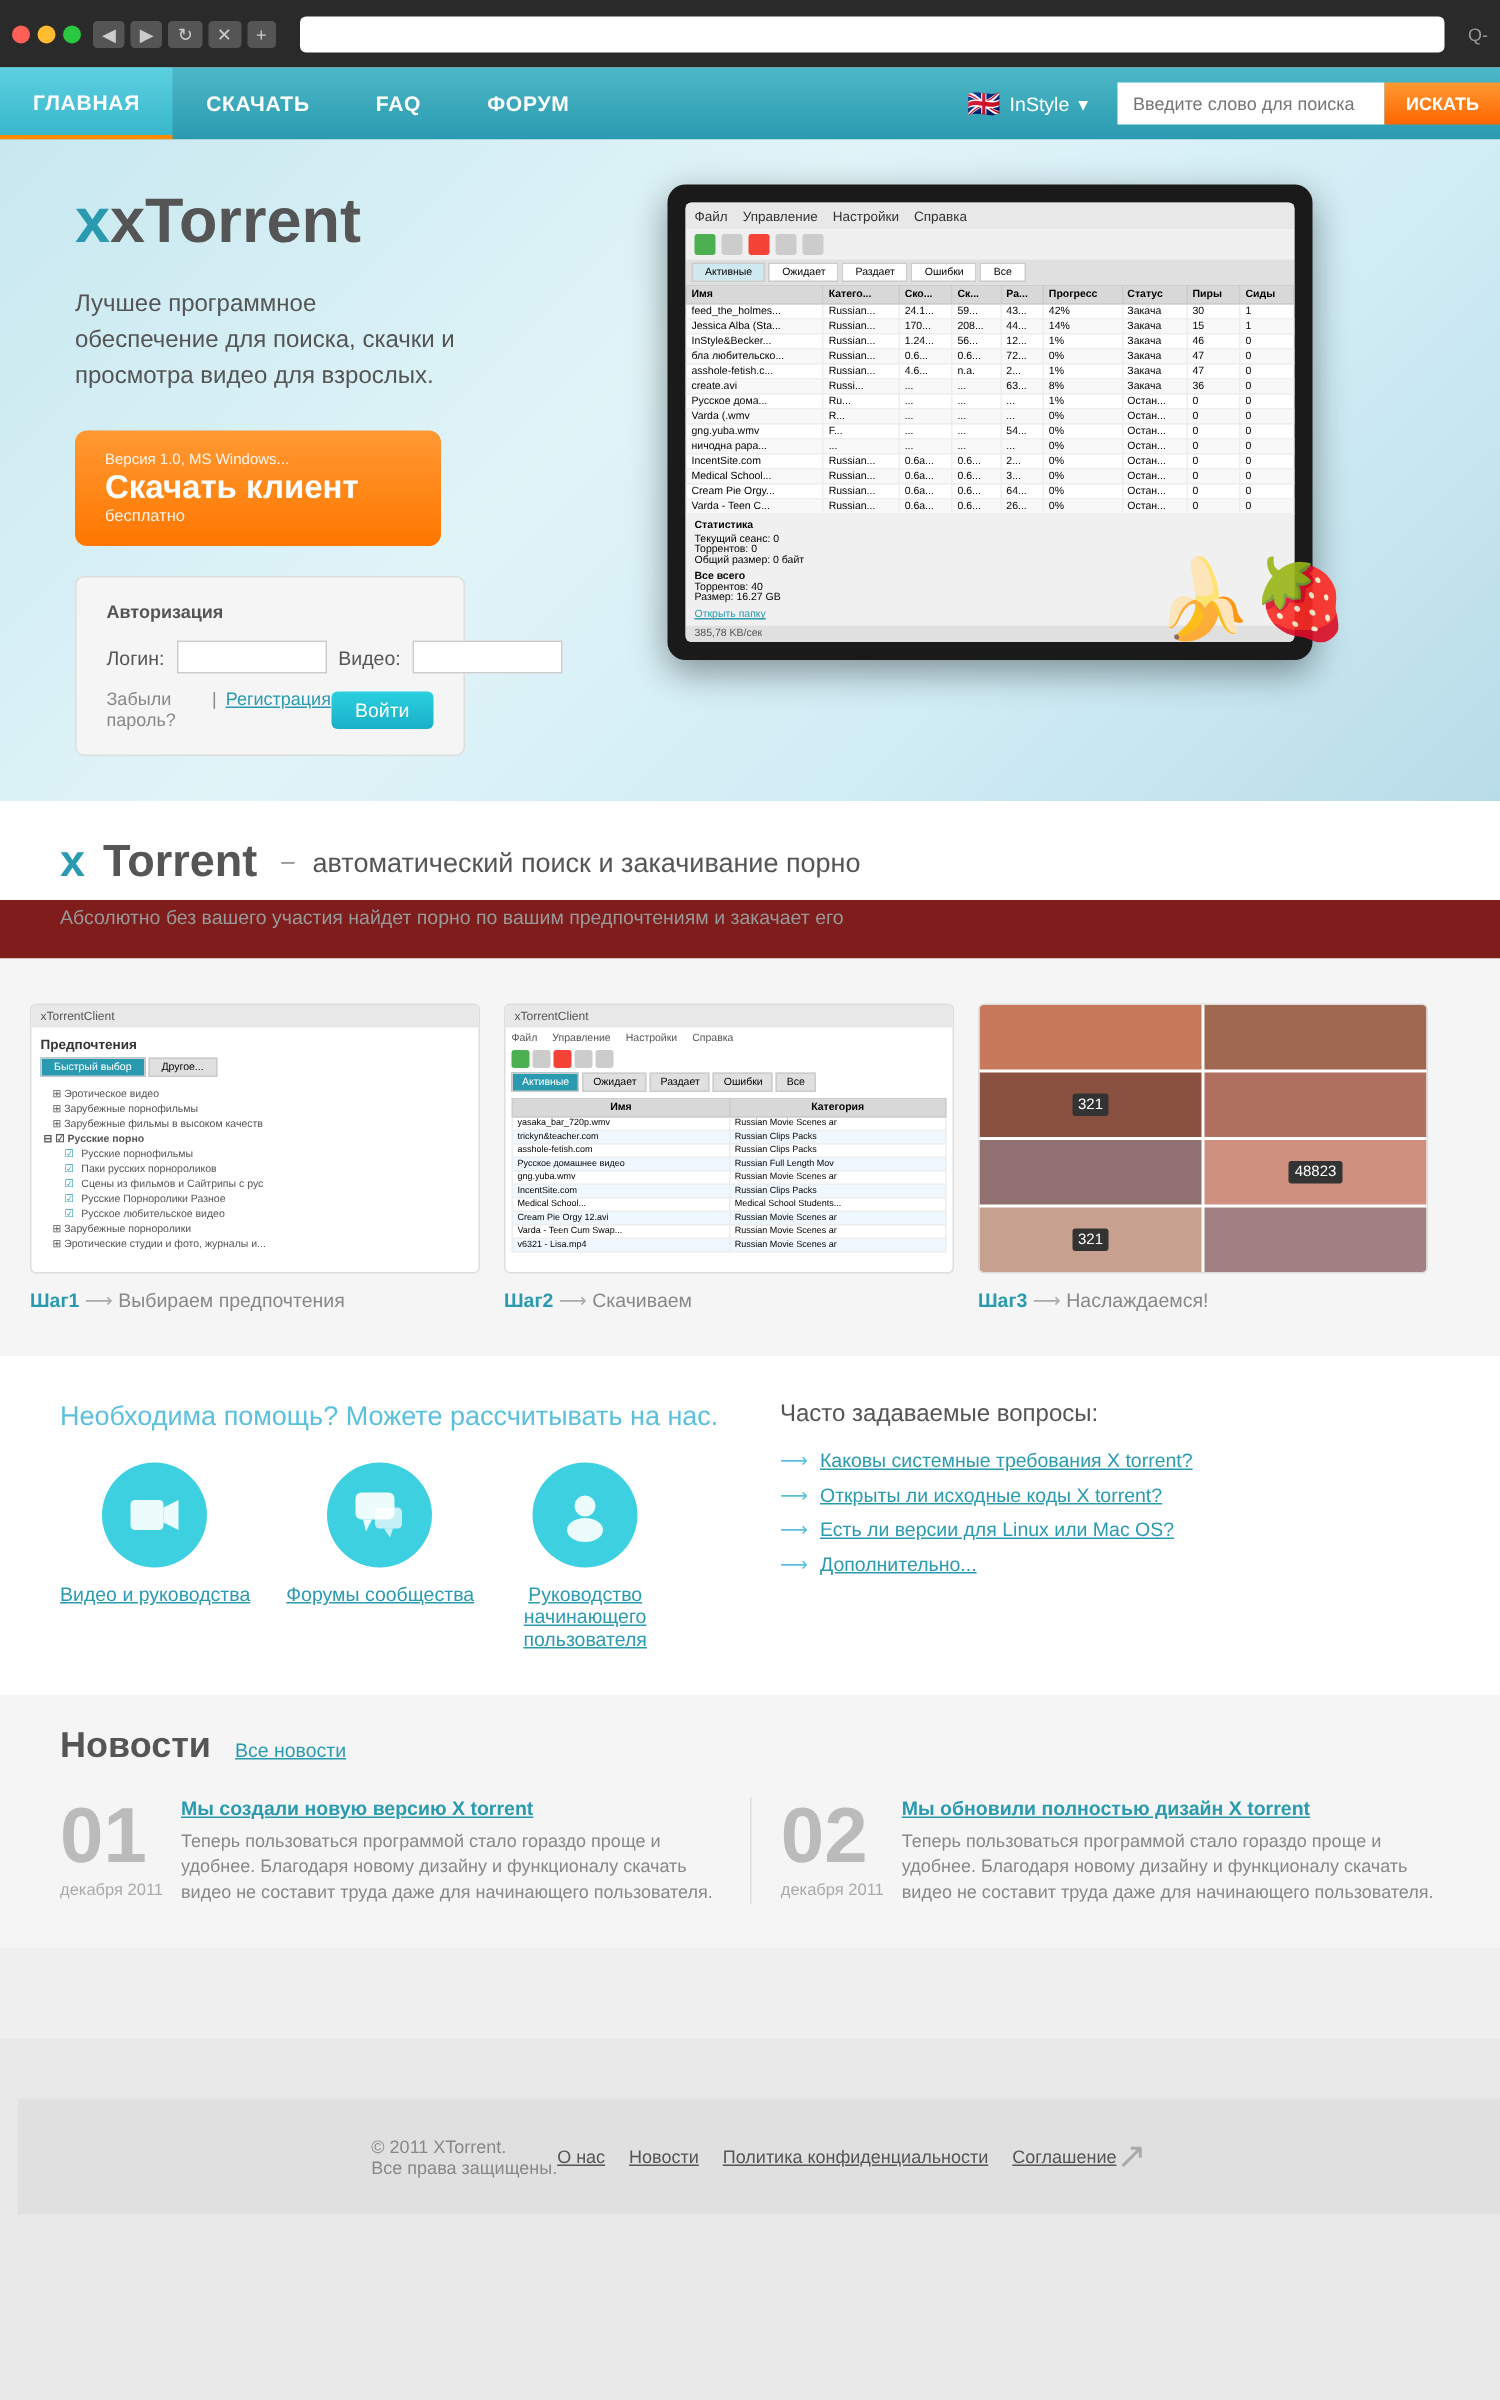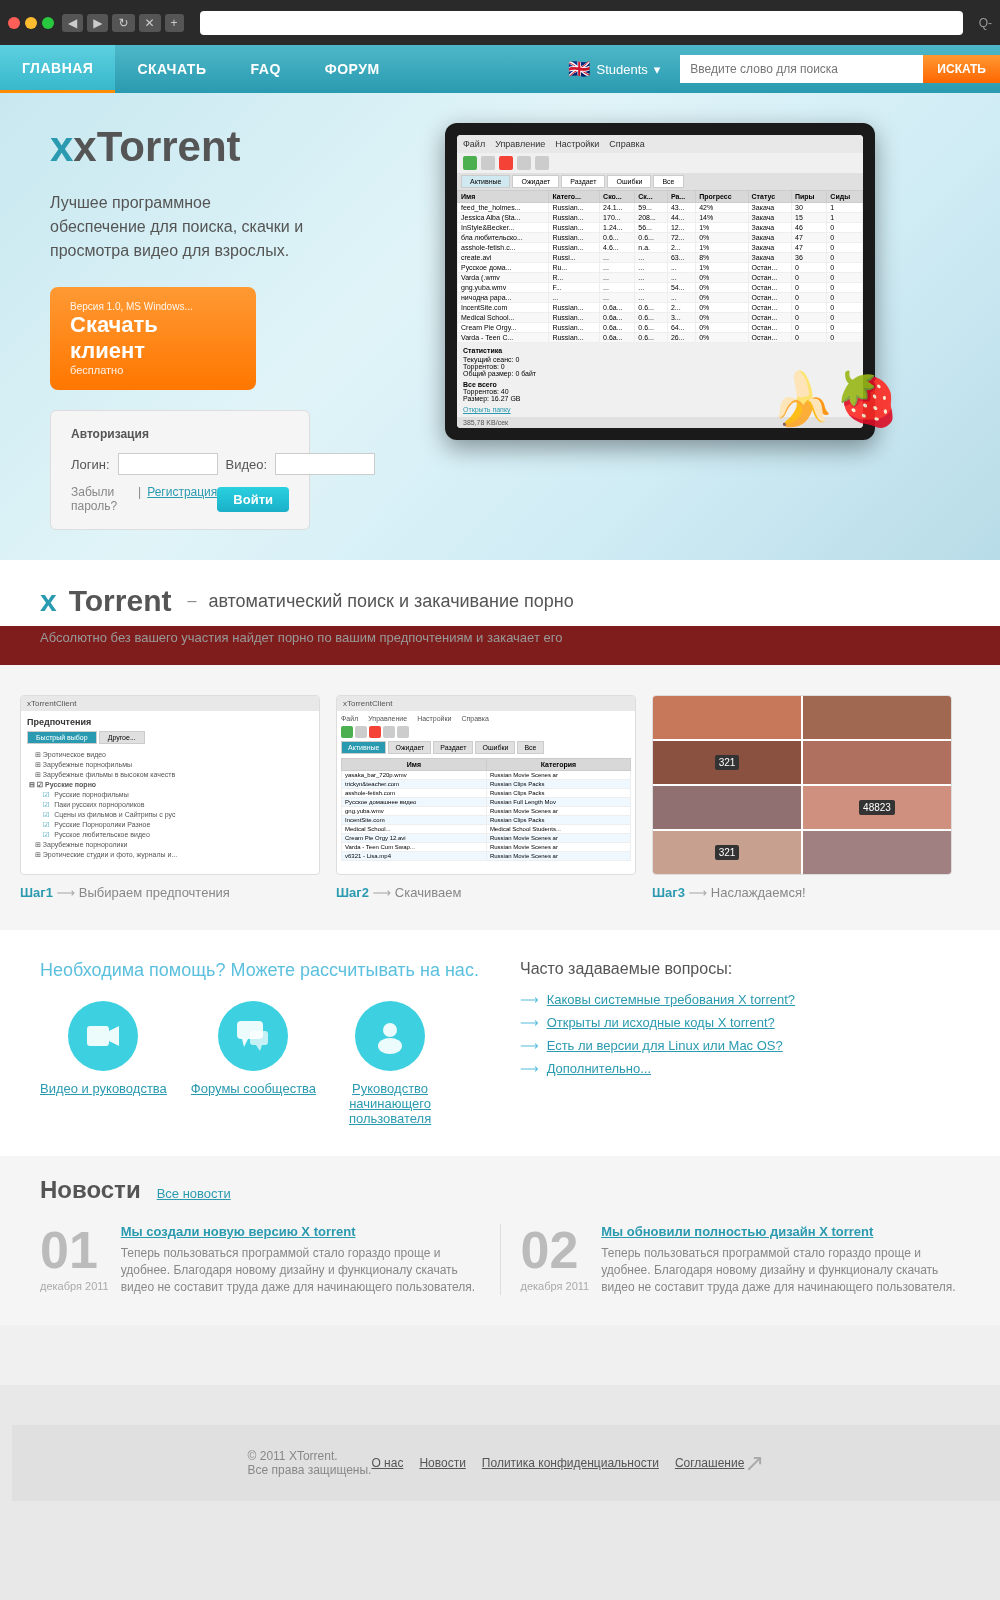--- a/index.html
+++ b/index.html
@@ -61,21 +61,21 @@
       display: flex;
       align-items: center;
       gap: 0;
       margin-left: 8px;
     }
     .search-input {
       background: #fff;
       border: none;
       height: 28px;
       padding: 0 10px;
-      width: 243px;
+      width: 178px;
       font-size: 12px;
       color: #999;
     }
     .search-btn {
       background: linear-gradient(to bottom, #ff9933, #ff6600);
       border: none;
       color: #fff;
       font-weight: bold;
       font-size: 12px;
       height: 28px;
@@ -113,21 +113,21 @@
       line-height: 1.5;
       margin-bottom: 24px;
     }
     .download-btn-box {
       background: linear-gradient(to bottom, #ff9933, #ff7700);
       border-radius: 8px;
       padding: 14px 20px;
       color: #fff;
       cursor: pointer;
       display: inline-block;
-      width: 206px;
+      width: 244px;
     }
     .download-btn-box .version { font-size: 10px; opacity: 0.9; }
     .download-btn-box .btn-label { font-size: 22px; font-weight: bold; }
     .download-btn-box .free { font-size: 11px; opacity: 0.9; }
 
     
     .auth-box {
       background: #f5f5f5;
       border: 1px solid #ddd;
       border-radius: 6px;
@@ -136,21 +136,21 @@
       width: 260px;
     }
     .auth-title { font-size: 12px; font-weight: bold; color: #555; margin-bottom: 12px; }
     .auth-row { display: flex; align-items: center; gap: 8px; margin-bottom: 10px; font-size: 13px; color: #555; }
     .auth-input { border: 1px solid #ccc; padding: 3px 6px; font-size: 12px; width: 100px; }
     .auth-links { font-size: 12px; color: #888; display: flex; gap: 6px; }
     .auth-links a { color: #2a9ab0; text-decoration: underline; cursor: pointer; }
     .login-btn {
       background: linear-gradient(to bottom, #2ad0e0, #1ab0c8);
       border: none; border-radius: 4px;
-      color: #fff; font-size: 13px; font-weight: bold;
+      color: #fff; font-size: 13px; font-weight: normal;
       padding: 5px 16px; cursor: pointer; margin-left: auto;
     }
     .auth-bottom { display: flex; align-items: center; justify-content: space-between; }
 
     
     .hero-right {
       flex: 1;
       display: flex;
       justify-content: center;
       align-items: center;
@@ -322,21 +322,21 @@
   <div style="color:#999; font-size:12px; margin-left:8px;">Q-</div>
 </div>
 
 <nav class="nav">
   <div class="nav-item active">ГЛАВНАЯ</div>
   <div class="nav-item">СКАЧАТЬ</div>
   <div class="nav-item">FAQ</div>
   <div class="nav-item">ФОРУМ</div>
   <div class="nav-lang">
     <span class="flag-icon">🇬🇧</span>
-    <span>Students</span>
+    <span>InStyle</span>
     <span>▾</span>
   </div>
   <div class="search-area">
     <input class="search-input" type="text" placeholder="Введите слово для поиска" style="">
     <button class="search-btn">ИСКАТЬ</button>
   </div>
 </nav>
 
 <div class="hero">
   <div style="display:flex; width:100%; align-items:flex-start; padding: 0 20px;">

